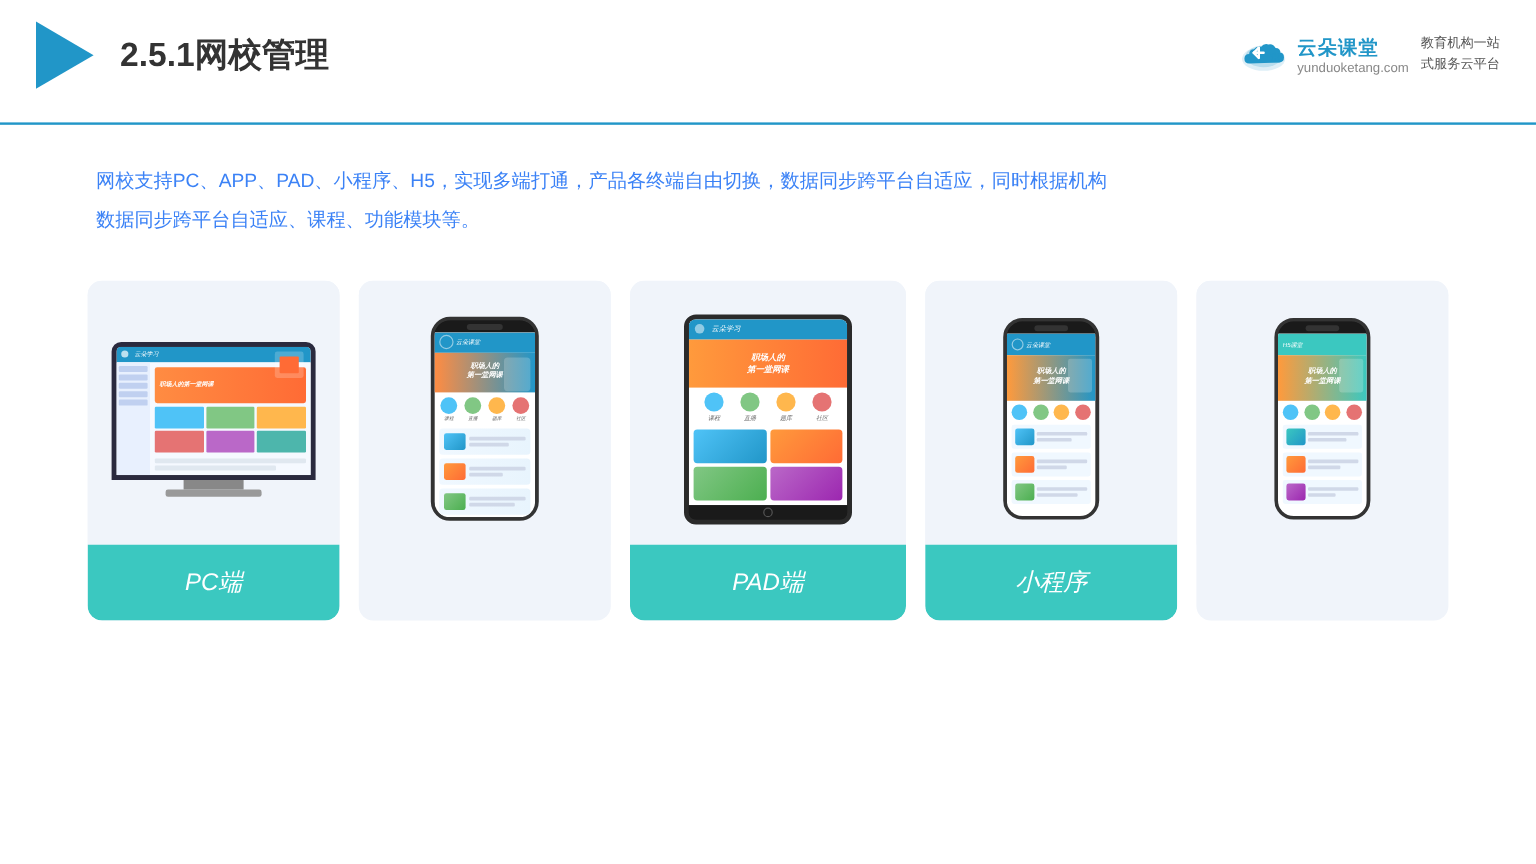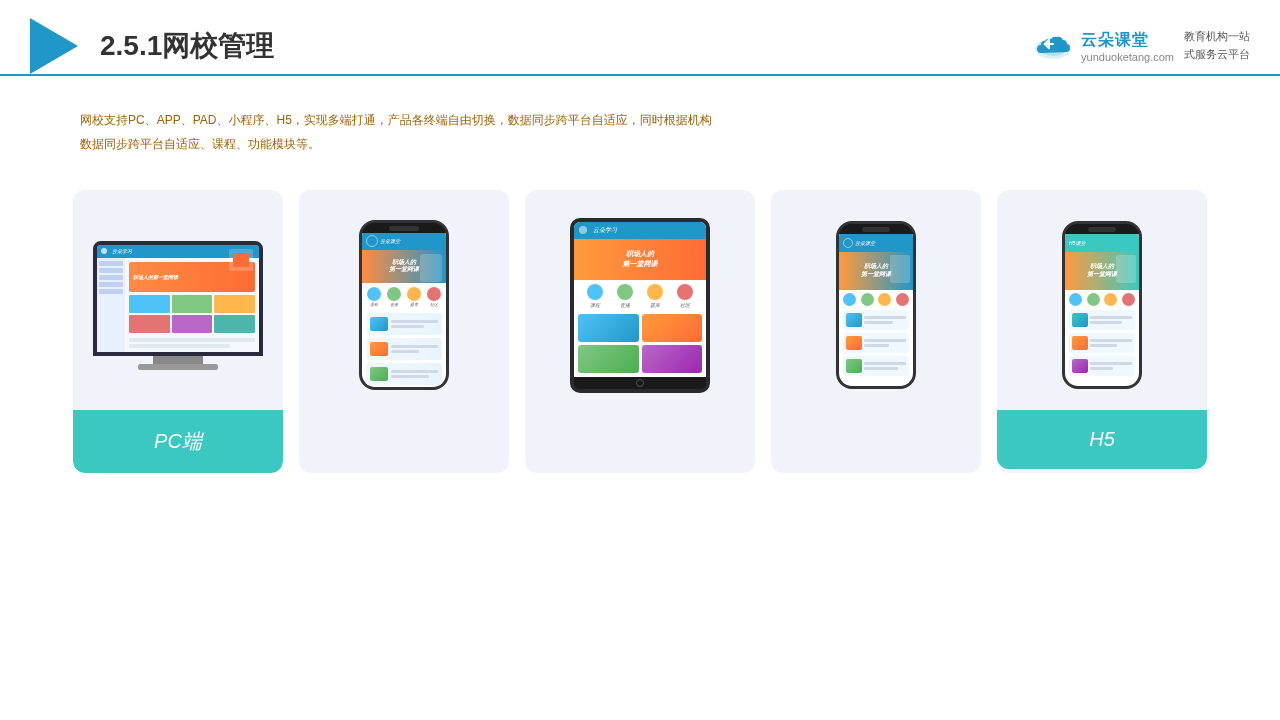--- a/index.html
+++ b/index.html
@@ -10,21 +10,21 @@
       height: 720px;
       overflow: hidden;
       position: relative;
     }
 
     
     .header {
       display: flex;
       align-items: center;
       justify-content: space-between;
-      padding: 18px 30px 0 30px;
+      padding: 18px 30px 28px 30px;
       border-bottom: 2px solid #2196c8;
     }
 
     .header-left {
       display: flex;
       align-items: center;
       gap: 16px;
     }
 
     .logo-triangle {
@@ -55,22 +55,22 @@
     }
 
     .cloud-icon {
       width: 44px;
       height: 30px;
     }
 
     
     .description {
       padding: 32px 64px 24px 80px;
-      font-size: 12px;
-      color: #a16207;
+      font-size: 16px;
+      color: #3b82f6;
       line-height: 2;
     }
 
     
     .cards-container {
       display: flex;
       gap: 16px;
       padding: 10px 60px 30px 60px;
       justify-content: center;
     }
@@ -589,20 +589,21 @@
             <div class="tablet-card" style="background:linear-gradient(135deg,#ff9a3c,#ff6b35);"></div>
             <div class="tablet-card" style="background:linear-gradient(135deg,#81c784,#4caf50);"></div>
             <div class="tablet-card" style="background:linear-gradient(135deg,#ba68c8,#9c27b0);"></div>
           </div>
         </div>
         <div class="tablet-home-btn">
           <div class="tablet-home-circle"></div>
         </div>
       </div>
     </div>
+    <div class="card-label">PAD端</div>
   </div>
 
   <div class="card">
     <div class="card-image-area">
       <div class="small-phone-frame">
         <div style="height:10px;background:#1a1a1a;display:flex;align-items:center;justify-content:center;">
           <div style="width:28px;height:5px;background:#333;border-radius:3px;"></div>
         </div>
         <div style="flex:1;background:#fff;display:flex;flex-direction:column;overflow:hidden;">
           <div style="height:18px;background:#2196c8;display:flex;align-items:center;padding:0 4px;">
@@ -638,20 +639,21 @@
               <div style="width:16px;height:14px;background:linear-gradient(135deg,#81c784,#4caf50);border-radius:2px;flex-shrink:0;"></div>
               <div style="flex:1;display:flex;flex-direction:column;gap:2px;">
                 <div style="height:3px;background:#d0d8e8;border-radius:1px;"></div>
                 <div style="height:3px;background:#d0d8e8;border-radius:1px;width:80%;"></div>
               </div>
             </div>
           </div>
         </div>
       </div>
     </div>
+    <div class="card-label">小程序</div>
   </div>
 
   <div class="card">
     <div class="card-image-area">
       <div class="small-phone-frame">
         <div style="height:10px;background:#1a1a1a;display:flex;align-items:center;justify-content:center;">
           <div style="width:28px;height:5px;background:#333;border-radius:3px;"></div>
         </div>
         <div style="flex:1;background:#fff;display:flex;flex-direction:column;overflow:hidden;">
           <div style="height:18px;background:#3bc8c0;display:flex;align-items:center;padding:0 4px;">
@@ -686,16 +688,15 @@
               <div style="width:16px;height:14px;background:linear-gradient(135deg,#ba68c8,#9c27b0);border-radius:2px;flex-shrink:0;"></div>
               <div style="flex:1;display:flex;flex-direction:column;gap:2px;">
                 <div style="height:3px;background:#d0d8e8;border-radius:1px;"></div>
                 <div style="height:3px;background:#d0d8e8;border-radius:1px;width:55%;"></div>
               </div>
             </div>
           </div>
         </div>
       </div>
     </div>
-    <div class="card-label">H5</div>
   </div>
 
 </div>
 
 </body></html>

